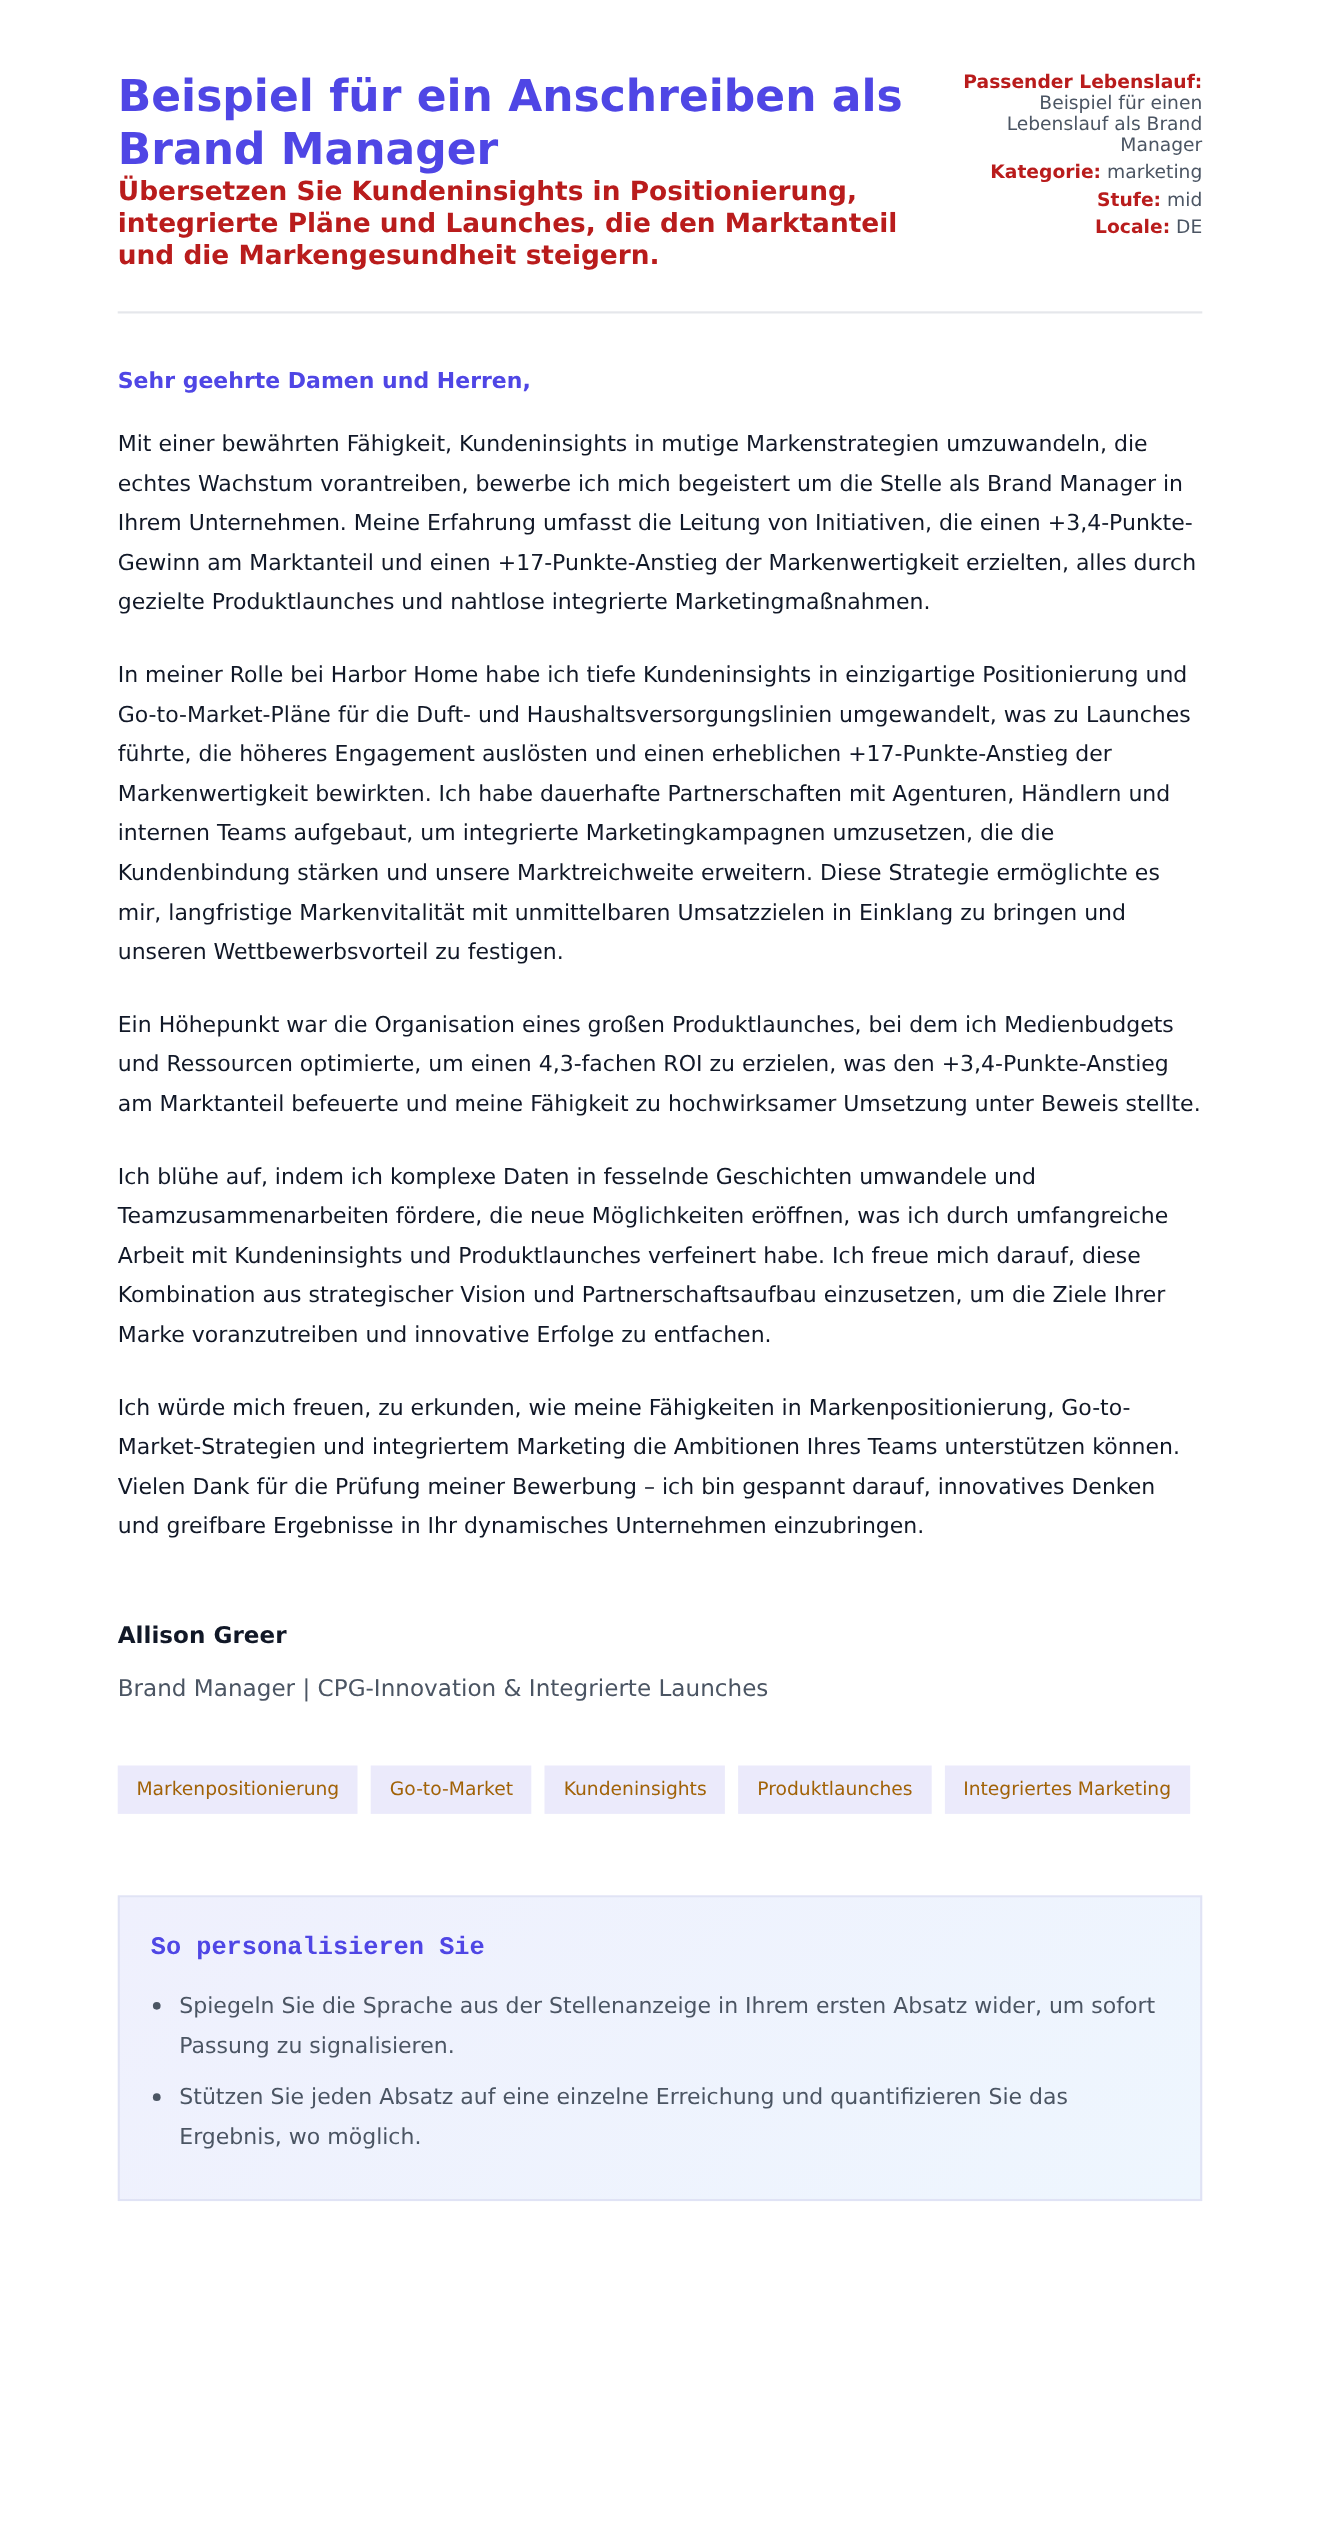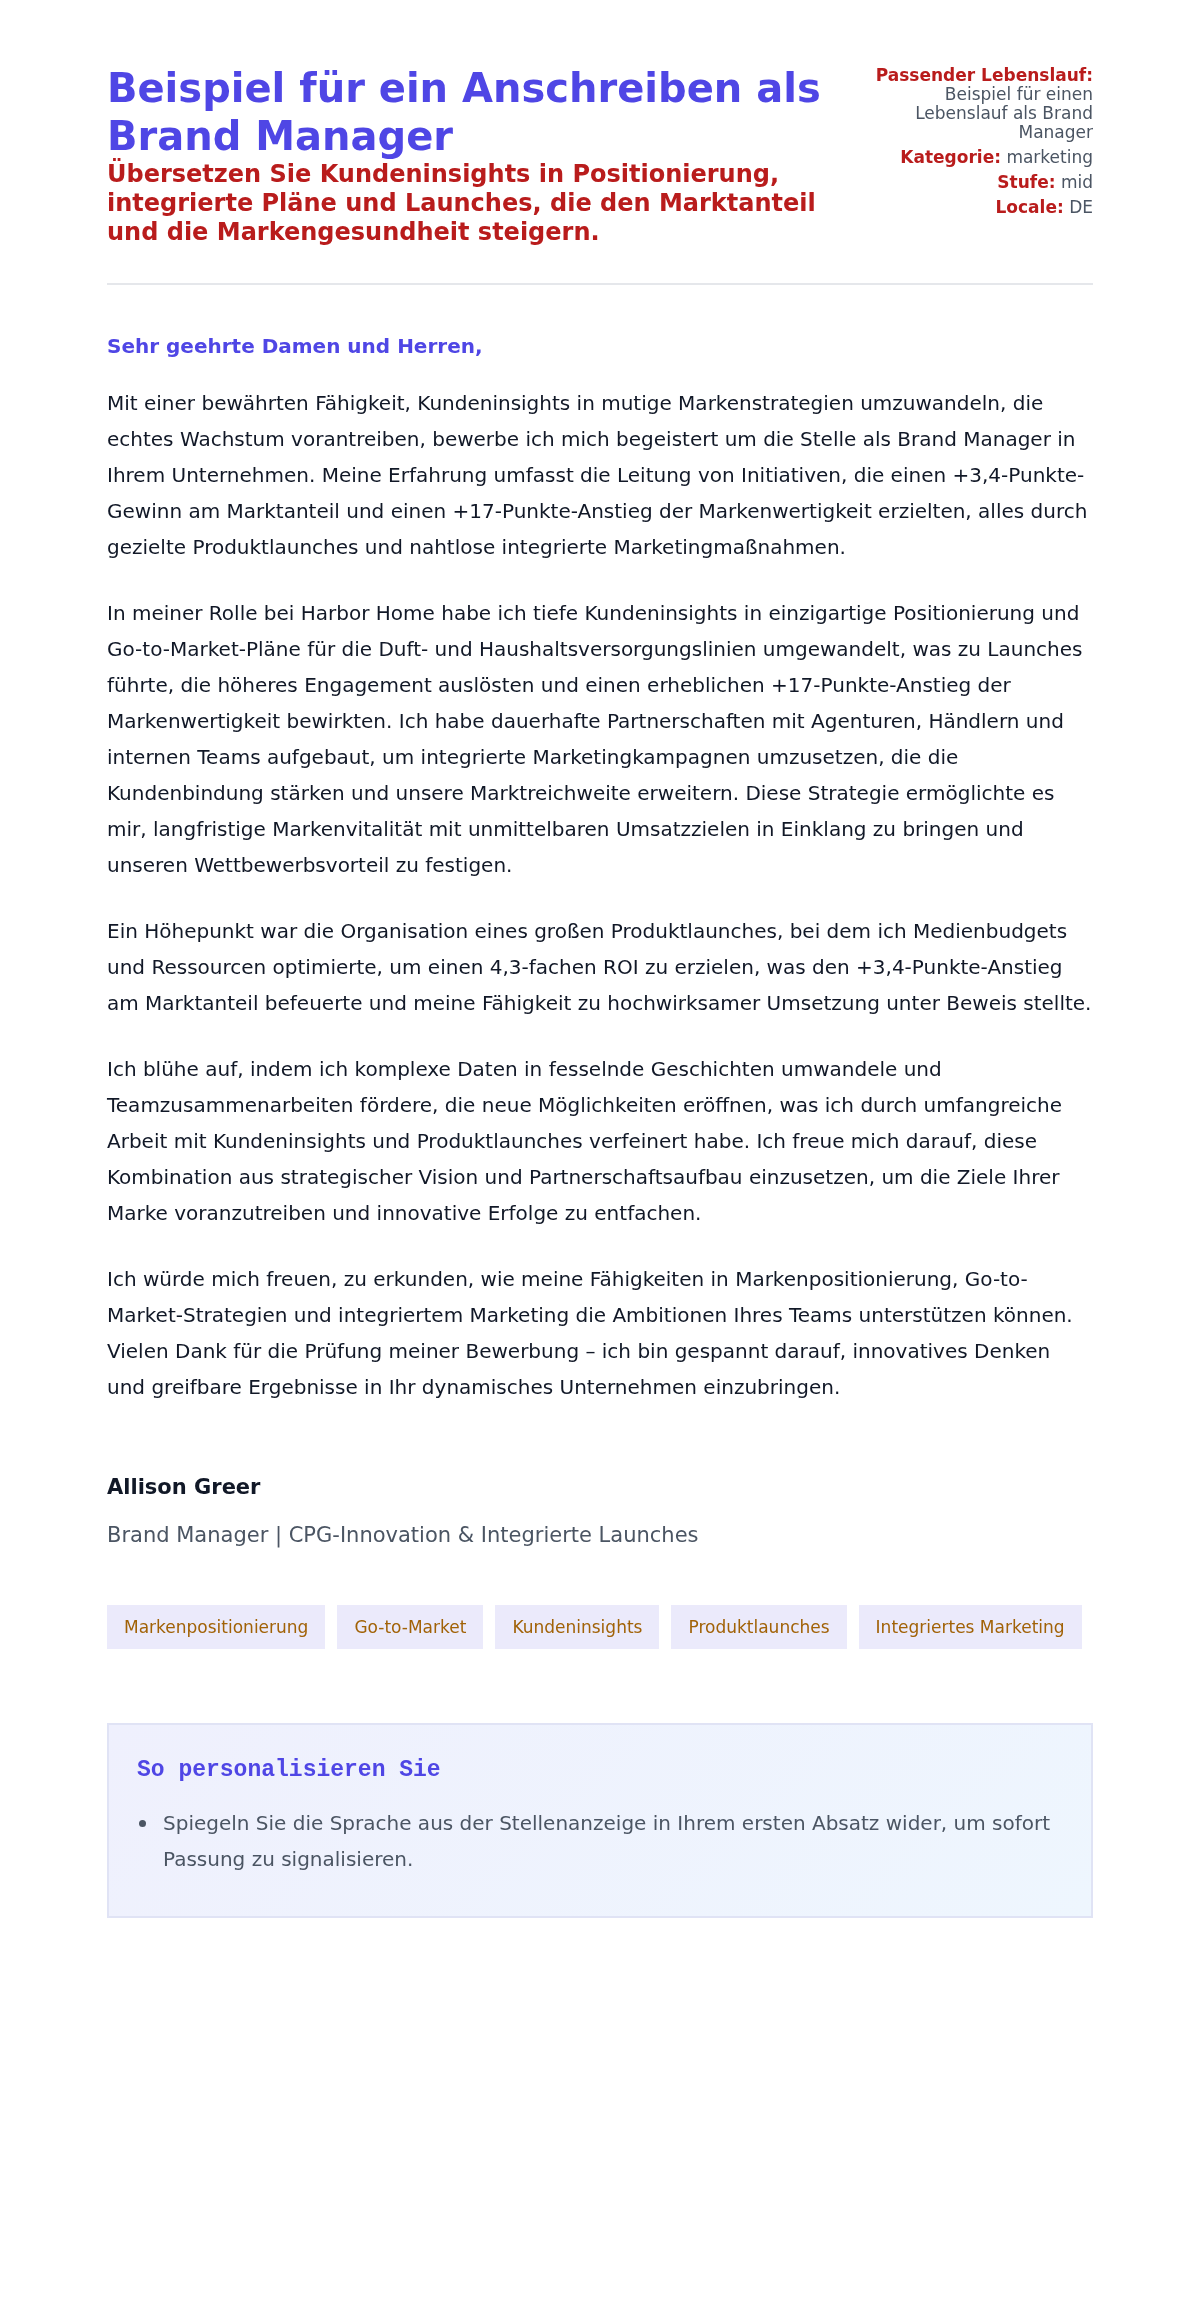--- a/index.html
+++ b/index.html
@@ -172,16 +172,17 @@
     <span class="tag">Go-to-Market</span>
     <span class="tag">Kundeninsights</span>
     <span class="tag">Produktlaunches</span>
     <span class="tag">Integriertes Marketing</span>
   </div>
 
   <aside class="tips">
     <h3 class="tips-title">So personalisieren Sie</h3>
     <ul>
       <li>Spiegeln Sie die Sprache aus der Stellenanzeige in Ihrem ersten Absatz wider, um sofort Passung zu signalisieren.</li>
+      <li>Stützen Sie jeden Absatz auf eine einzelne Erreichung und quantifizieren Sie das Ergebnis, wo möglich.</li>
     </ul>
   </aside>
 
 </div>
 
 </body></html>

